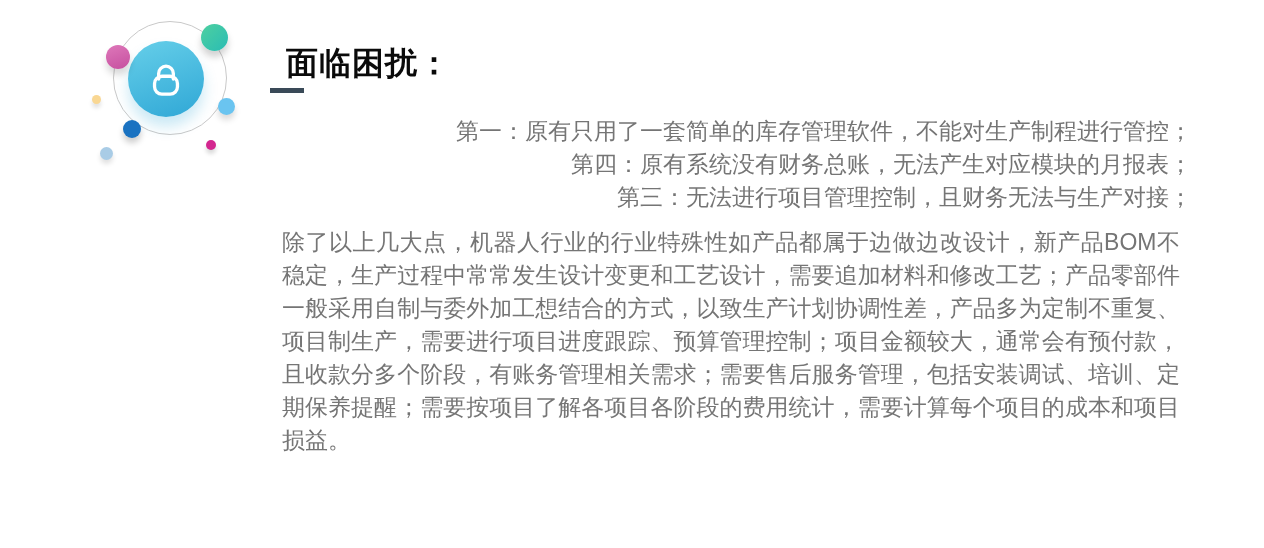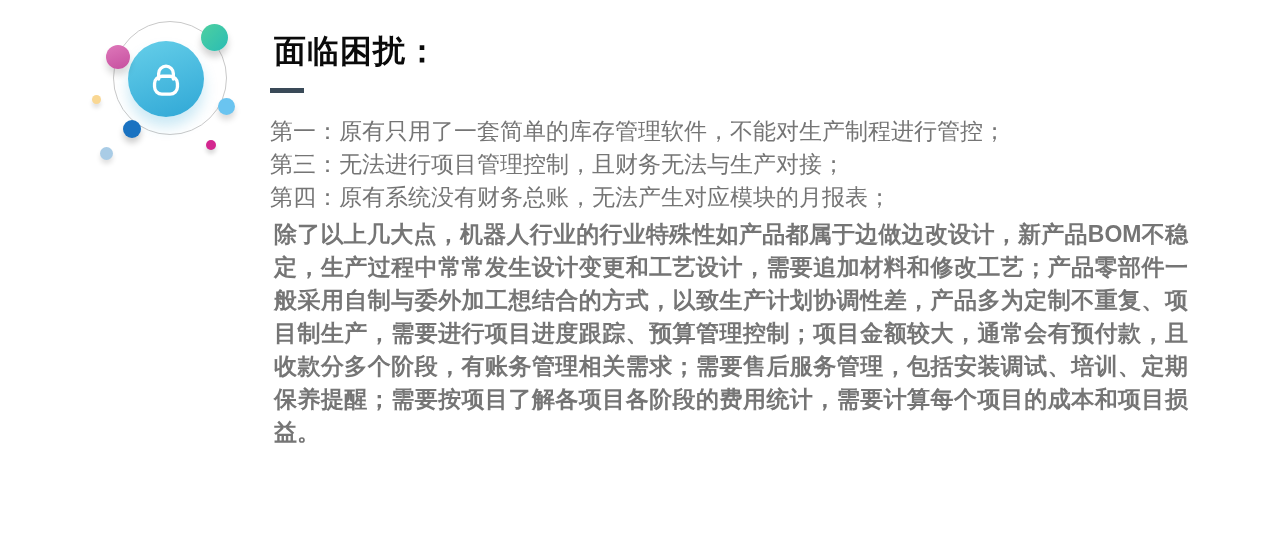--- a/index.html
+++ b/index.html
@@ -40,34 +40,34 @@
   .dot-yellow { left: 4px;   top: 87px;  width: 9px;  height: 9px;
                 box-shadow: 0 4px 4px rgba(0,0,0,0.12); }
   .dot-magenta{ left: 118px; top: 132px; width: 10px; height: 10px;
                 box-shadow: 0 4px 4px rgba(0,0,0,0.15); }
   .dot-pale   { left: 12px;  top: 139px; width: 13px; height: 13px;
                 box-shadow: 0 4px 5px rgba(0,0,0,0.12); }
 
   
   .content { position: absolute; left: 270px; top: 0; width: 922px; }
   .page-title {
-    margin: 4px; position: absolute; left: 0; top: 26px;
+    margin: 16px; position: absolute; left: 0; top: 26px;
     font-size: 32px; font-weight: 800; letter-spacing: 1px;
     color: #0a0a0a; white-space: nowrap;
   }
   .divider {
     position: absolute; left: 0; top: 88px;
     width: 34px; height: 5px;
   }
   .text-block {
     position: absolute; left: 0; top: 115px; width: 922px;
     font-size: 23px; line-height: 33px; color: #757575;
   }
-  .text-block .line { white-space: nowrap; }
-  .text-block .para { margin: 4px; text-align: justify; font-weight: bold; }
+  .text-block .line { white-space: nowrap; text-align: right; }
+  .text-block .para { margin: 12px; text-align: justify; }
 </style>
 </head>
 <body>
 
 <div class="icon-cluster">
   <div class="ring"></div>
   <div class="circle-main">
     <svg width="44" height="44" viewBox="0 0 48 48" fill="none">
       <path d="M16 24 v-6 a8 8 0 0 1 16 0 v6" stroke="#ffffff" stroke-width="3.6" stroke-linecap="round" fill="none"></path>
       <rect x="11.5" y="21" width="25" height="19.5" rx="8" stroke="#ffffff" stroke-width="3.6" fill="none"></rect>
@@ -80,17 +80,17 @@
   <div class="dot dot-yellow" style="background: rgb(249, 215, 147);"></div>
   <div class="dot dot-magenta" style="background: rgb(211, 39, 143);"></div>
   <div class="dot dot-pale" style="background: rgb(169, 204, 230);"></div>
 </div>
 
 <div class="content">
   <h1 class="page-title">面临困扰：</h1>
   <div class="divider" style="background: rgb(58, 74, 88);"></div>
   <div class="text-block">
     <div class="line">第一：原有只用了一套简单的库存管理软件，不能对生产制程进行管控；</div>
+    <div class="line">第四：原有系统没有财务总账，无法产生对应模块的月报表；</div>
     <div class="line">第三：无法进行项目管理控制，且财务无法与生产对接；</div>
-    <div class="line">第四：原有系统没有财务总账，无法产生对应模块的月报表；</div>
     <p class="para">除了以上几大点，机器人行业的行业特殊性如产品都属于边做边改设计，新产品BOM不稳定，生产过程中常常发生设计变更和工艺设计，需要追加材料和修改工艺；产品零部件一般采用自制与委外加工想结合的方式，以致生产计划协调性差，产品多为定制不重复、项目制生产，需要进行项目进度跟踪、预算管理控制；项目金额较大，通常会有预付款，且收款分多个阶段，有账务管理相关需求；需要售后服务管理，包括安装调试、培训、定期保养提醒；需要按项目了解各项目各阶段的费用统计，需要计算每个项目的成本和项目损益。</p>
   </div>
 </div>
 
 </body></html>

